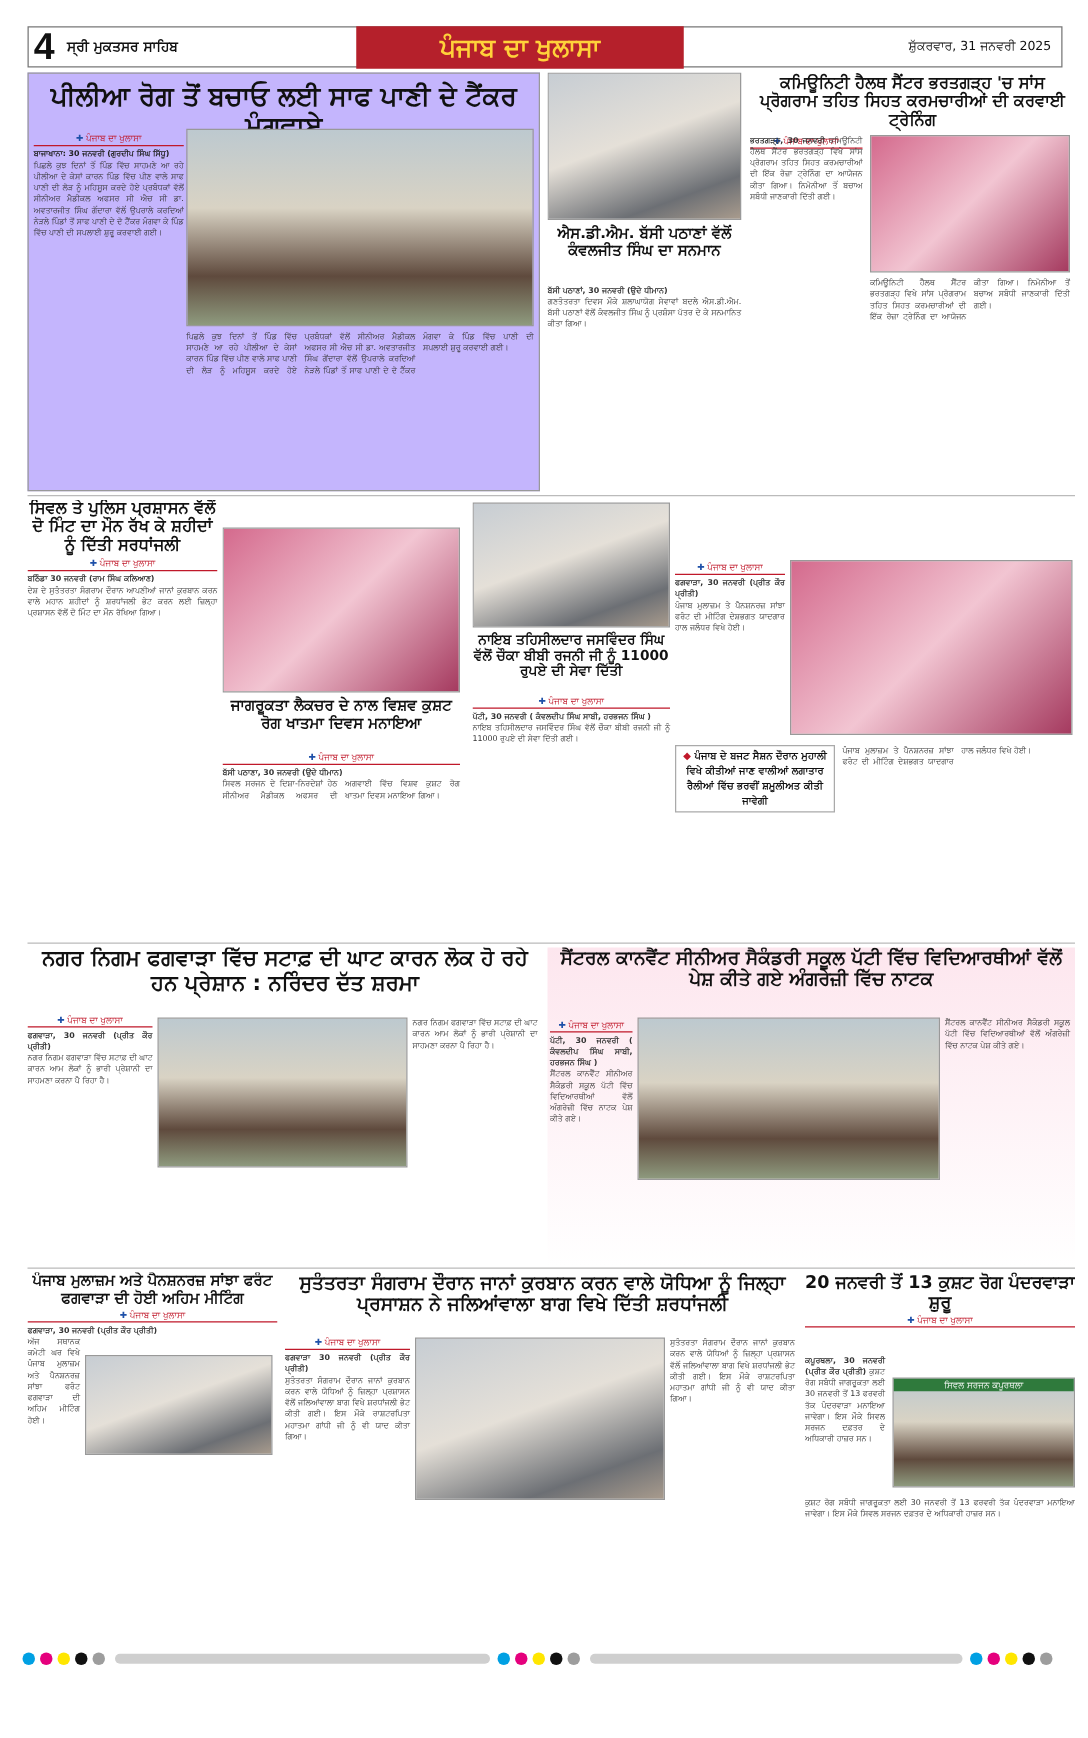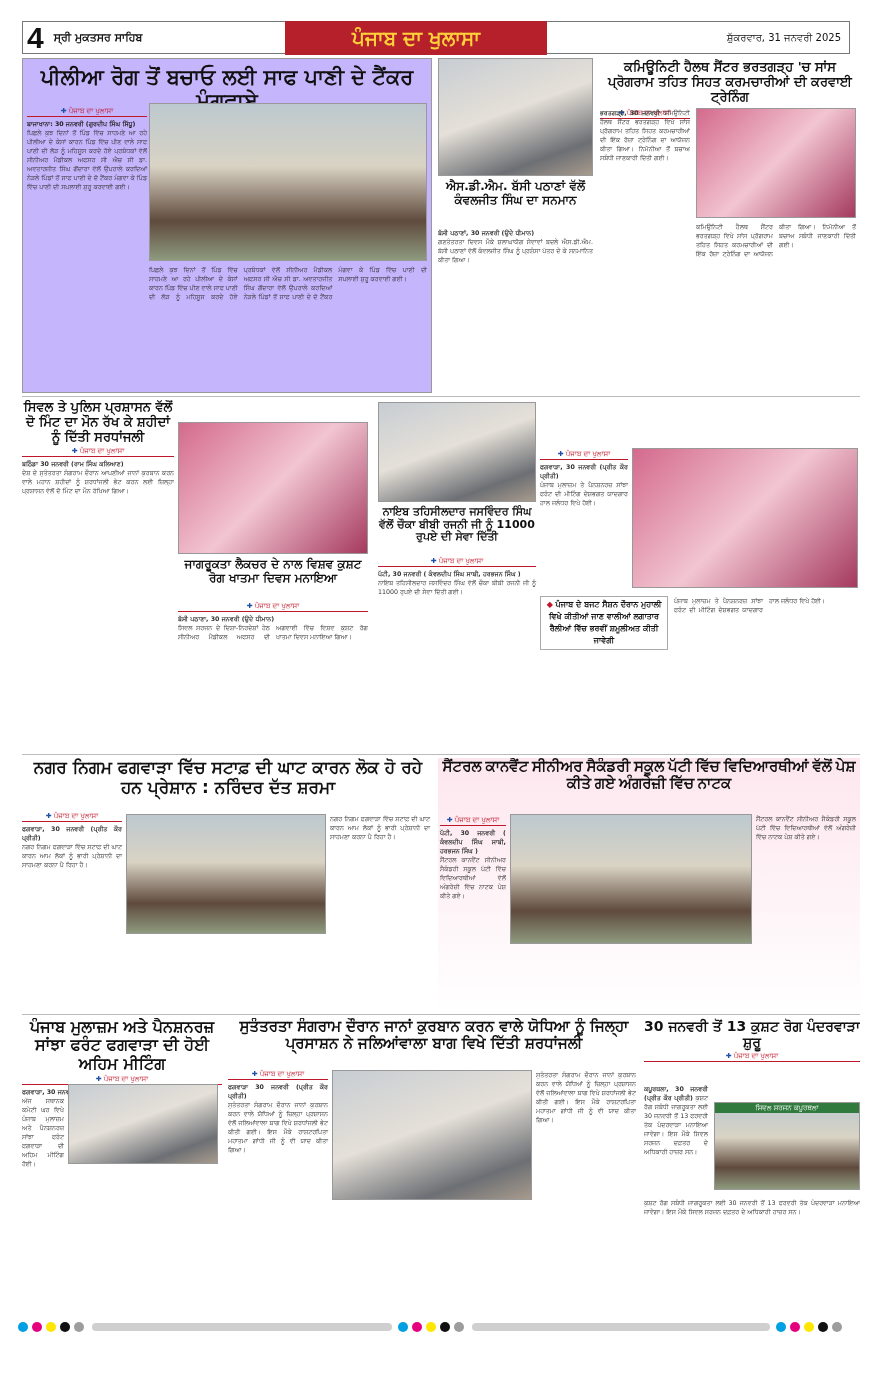--- a/index.html
+++ b/index.html
@@ -114,53 +114,53 @@
   <div style="position:absolute;left:0;top:52px;width:100px;">
     <div class="byline"><span class="plus">✚ </span><span>ਪੰਜਾਬ ਦਾ ਖੁਲਾਸਾ</span></div>
     <div class="txt" style="font-weight:bold">ਫਗਵਾੜਾ, 30 ਜਨਵਰੀ (ਪ੍ਰੀਤ ਕੌਰ ਪ੍ਰੀਤੀ)</div>
     <div class="txt">ਨਗਰ ਨਿਗਮ ਫਗਵਾੜਾ ਵਿੱਚ ਸਟਾਫ਼ ਦੀ ਘਾਟ ਕਾਰਨ ਆਮ ਲੋਕਾਂ ਨੂੰ ਭਾਰੀ ਪ੍ਰੇਸ਼ਾਨੀ ਦਾ ਸਾਹਮਣਾ ਕਰਨਾ ਪੈ ਰਿਹਾ ਹੈ।</div>
   </div>
   <div class="photo out" style="left:104px;top:56px;width:200px;height:120px;"></div>
   <div class="txt" style="position:absolute;left:308px;top:56px;width:100px;">ਨਗਰ ਨਿਗਮ ਫਗਵਾੜਾ ਵਿੱਚ ਸਟਾਫ਼ ਦੀ ਘਾਟ ਕਾਰਨ ਆਮ ਲੋਕਾਂ ਨੂੰ ਭਾਰੀ ਪ੍ਰੇਸ਼ਾਨੀ ਦਾ ਸਾਹਮਣਾ ਕਰਨਾ ਪੈ ਰਿਹਾ ਹੈ।</div>
 </div>
 
 <div class="art pinkbg" style="left:438px;top:758px;width:422px;height:255px;">
-  <div class="hl" style="font-size:15px;font-family:Liberation Serif, serif;">ਸੈਂਟਰਲ ਕਾਨਵੈਂਟ ਸੀਨੀਅਰ ਸੈਕੰਡਰੀ ਸਕੂਲ ਪੱਟੀ ਵਿੱਚ ਵਿਦਿਆਰਥੀਆਂ ਵੱਲੋਂ ਪੇਸ਼ ਕੀਤੇ ਗਏ ਅੰਗਰੇਜ਼ੀ ਵਿੱਚ ਨਾਟਕ</div>
+  <div class="hl" style="font-size:15px;">ਸੈਂਟਰਲ ਕਾਨਵੈਂਟ ਸੀਨੀਅਰ ਸੈਕੰਡਰੀ ਸਕੂਲ ਪੱਟੀ ਵਿੱਚ ਵਿਦਿਆਰਥੀਆਂ ਵੱਲੋਂ ਪੇਸ਼ ਕੀਤੇ ਗਏ ਅੰਗਰੇਜ਼ੀ ਵਿੱਚ ਨਾਟਕ</div>
   <div style="position:absolute;left:2px;top:56px;width:66px;">
     <div class="byline"><span class="plus">✚ </span><span>ਪੰਜਾਬ ਦਾ ਖੁਲਾਸਾ</span></div>
     <div class="txt" style="font-weight:bold">ਪੱਟੀ, 30 ਜਨਵਰੀ ( ਕੰਵਲਦੀਪ ਸਿੰਘ ਸਾਬੀ, ਹਰਭਜਨ ਸਿੰਘ )</div>
     <div class="txt">ਸੈਂਟਰਲ ਕਾਨਵੈਂਟ ਸੀਨੀਅਰ ਸੈਕੰਡਰੀ ਸਕੂਲ ਪੱਟੀ ਵਿੱਚ ਵਿਦਿਆਰਥੀਆਂ ਵੱਲੋਂ ਅੰਗਰੇਜ਼ੀ ਵਿੱਚ ਨਾਟਕ ਪੇਸ਼ ਕੀਤੇ ਗਏ।</div>
   </div>
   <div class="photo out" style="left:72px;top:56px;width:242px;height:130px;"></div>
   <div class="txt" style="position:absolute;left:318px;top:56px;width:100px;">ਸੈਂਟਰਲ ਕਾਨਵੈਂਟ ਸੀਨੀਅਰ ਸੈਕੰਡਰੀ ਸਕੂਲ ਪੱਟੀ ਵਿੱਚ ਵਿਦਿਆਰਥੀਆਂ ਵੱਲੋਂ ਅੰਗਰੇਜ਼ੀ ਵਿੱਚ ਨਾਟਕ ਪੇਸ਼ ਕੀਤੇ ਗਏ।</div>
 </div>
 
 <div class="sep" style="left:22px;top:1014px;width:838px;height:1px;"></div>
 
 <div class="art" style="left:22px;top:1018px;width:200px;height:296px;">
-  <div class="hl" style="font-size:16px;">ਪੰਜਾਬ ਮੁਲਾਜ਼ਮ ਅਤੇ ਪੈਨਸ਼ਨਰਜ਼ ਸਾਂਝਾ ਫਰੰਟ ਫਗਵਾੜਾ ਦੀ ਹੋਈ ਅਹਿਮ ਮੀਟਿੰਗ</div>
+  <div class="hl" style="font-size:12px;">ਪੰਜਾਬ ਮੁਲਾਜ਼ਮ ਅਤੇ ਪੈਨਸ਼ਨਰਜ਼ ਸਾਂਝਾ ਫਰੰਟ ਫਗਵਾੜਾ ਦੀ ਹੋਈ ਅਹਿਮ ਮੀਟਿੰਗ</div>
   <div class="byline"><span class="plus">✚ </span><span>ਪੰਜਾਬ ਦਾ ਖੁਲਾਸਾ</span></div>
   <div class="txt" style="font-weight:bold">ਫਗਵਾੜਾ, 30 ਜਨਵਰੀ (ਪ੍ਰੀਤ ਕੌਰ ਪ੍ਰੀਤੀ)</div>
   <div class="photo room" style="left:46px;top:66px;width:150px;height:80px;"></div>
   <div class="txt" style="width:42px;">ਅੱਜ ਸਥਾਨਕ ਕਮੇਟੀ ਘਰ ਵਿਖੇ ਪੰਜਾਬ ਮੁਲਾਜ਼ਮ ਅਤੇ ਪੈਨਸ਼ਨਰਜ਼ ਸਾਂਝਾ ਫਰੰਟ ਫਗਵਾੜਾ ਦੀ ਅਹਿਮ ਮੀਟਿੰਗ ਹੋਈ।</div>
 </div>
 
 <div class="art" style="left:228px;top:1018px;width:412px;height:296px;">
   <div class="hl" style="font-size:15px;">ਸੁਤੰਤਰਤਾ ਸੰਗਰਾਮ ਦੌਰਾਨ ਜਾਨਾਂ ਕੁਰਬਾਨ ਕਰਨ ਵਾਲੇ ਯੋਧਿਆ ਨੂੰ ਜਿਲ੍ਹਾ ਪ੍ਰਸਾਸ਼ਨ ਨੇ ਜਲਿਆਂਵਾਲਾ ਬਾਗ ਵਿਖੇ ਦਿੱਤੀ ਸ਼ਰਧਾਂਜਲੀ</div>
   <div style="position:absolute;left:0;top:50px;width:100px;">
     <div class="byline"><span class="plus">✚ </span><span>ਪੰਜਾਬ ਦਾ ਖੁਲਾਸਾ</span></div>
     <div class="txt" style="font-weight:bold">ਫਗਵਾੜਾ 30 ਜਨਵਰੀ (ਪ੍ਰੀਤ ਕੌਰ ਪ੍ਰੀਤੀ)</div>
     <div class="txt">ਸੁਤੰਤਰਤਾ ਸੰਗਰਾਮ ਦੌਰਾਨ ਜਾਨਾਂ ਕੁਰਬਾਨ ਕਰਨ ਵਾਲੇ ਯੋਧਿਆਂ ਨੂੰ ਜ਼ਿਲ੍ਹਾ ਪ੍ਰਸ਼ਾਸਨ ਵੱਲੋਂ ਜਲਿਆਂਵਾਲਾ ਬਾਗ ਵਿਖੇ ਸ਼ਰਧਾਂਜਲੀ ਭੇਟ ਕੀਤੀ ਗਈ। ਇਸ ਮੌਕੇ ਰਾਸ਼ਟਰਪਿਤਾ ਮਹਾਤਮਾ ਗਾਂਧੀ ਜੀ ਨੂੰ ਵੀ ਯਾਦ ਕੀਤਾ ਗਿਆ।</div>
   </div>
   <div class="photo room" style="left:104px;top:52px;width:200px;height:130px;"></div>
   <div class="txt" style="position:absolute;left:308px;top:52px;width:100px;">ਸੁਤੰਤਰਤਾ ਸੰਗਰਾਮ ਦੌਰਾਨ ਜਾਨਾਂ ਕੁਰਬਾਨ ਕਰਨ ਵਾਲੇ ਯੋਧਿਆਂ ਨੂੰ ਜ਼ਿਲ੍ਹਾ ਪ੍ਰਸ਼ਾਸਨ ਵੱਲੋਂ ਜਲਿਆਂਵਾਲਾ ਬਾਗ ਵਿਖੇ ਸ਼ਰਧਾਂਜਲੀ ਭੇਟ ਕੀਤੀ ਗਈ। ਇਸ ਮੌਕੇ ਰਾਸ਼ਟਰਪਿਤਾ ਮਹਾਤਮਾ ਗਾਂਧੀ ਜੀ ਨੂੰ ਵੀ ਯਾਦ ਕੀਤਾ ਗਿਆ।</div>
 </div>
 
 <div class="art" style="left:644px;top:1018px;width:216px;height:296px;">
-  <div class="hl" style="font-size:14px;">30 ਜਨਵਰੀ ਤੋਂ 13 ਕੁਸ਼ਟ ਰੋਗ ਪੰਦਰਵਾੜਾ ਸ਼ੁਰੂ</div>
+  <div class="hl" style="font-size:14px;">20 ਜਨਵਰੀ ਤੋਂ 13 ਕੁਸ਼ਟ ਰੋਗ ਪੰਦਰਵਾੜਾ ਸ਼ੁਰੂ</div>
   <div class="byline"><span class="plus">✚ </span><span>ਪੰਜਾਬ ਦਾ ਖੁਲਾਸਾ</span></div>
   <div class="txt" style="position:absolute;left:0;top:66px;width:64px;"><b>ਕਪੂਰਥਲਾ, 30 ਜਨਵਰੀ (ਪ੍ਰੀਤ ਕੌਰ ਪ੍ਰੀਤੀ)</b> <span>ਕੁਸ਼ਟ ਰੋਗ ਸਬੰਧੀ ਜਾਗਰੂਕਤਾ ਲਈ 30 ਜਨਵਰੀ ਤੋਂ 13 ਫਰਵਰੀ ਤੱਕ ਪੰਦਰਵਾੜਾ ਮਨਾਇਆ ਜਾਵੇਗਾ। ਇਸ ਮੌਕੇ ਸਿਵਲ ਸਰਜਨ ਦਫ਼ਤਰ ਦੇ ਅਧਿਕਾਰੀ ਹਾਜ਼ਰ ਸਨ।</span></div>
   <div class="photo out" style="left:70px;top:84px;width:146px;height:88px;">
     <div style="background:#2f7a3c;color:#fff;font-size:7px;text-align:center;padding:1px">ਸਿਵਲ ਸਰਜਨ ਕਪੂਰਥਲਾ</div>
   </div>
   <div class="txt" style="position:absolute;left:0;top:180px;width:216px;">ਕੁਸ਼ਟ ਰੋਗ ਸਬੰਧੀ ਜਾਗਰੂਕਤਾ ਲਈ 30 ਜਨਵਰੀ ਤੋਂ 13 ਫਰਵਰੀ ਤੱਕ ਪੰਦਰਵਾੜਾ ਮਨਾਇਆ ਜਾਵੇਗਾ। ਇਸ ਮੌਕੇ ਸਿਵਲ ਸਰਜਨ ਦਫ਼ਤਰ ਦੇ ਅਧਿਕਾਰੀ ਹਾਜ਼ਰ ਸਨ।</div>
 </div>
 
 <div class="regbar" id="regbar">
     <div class="dot" style="left: 18px; background: rgb(0, 160, 227);"></div>

